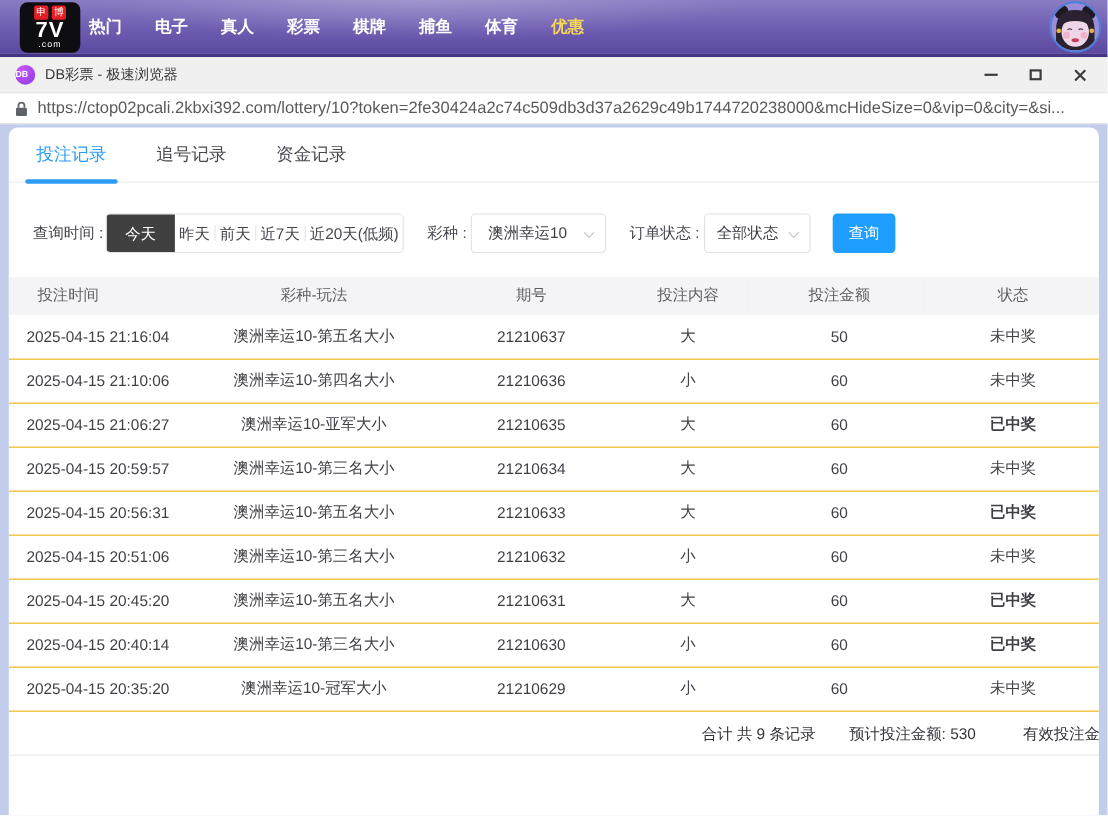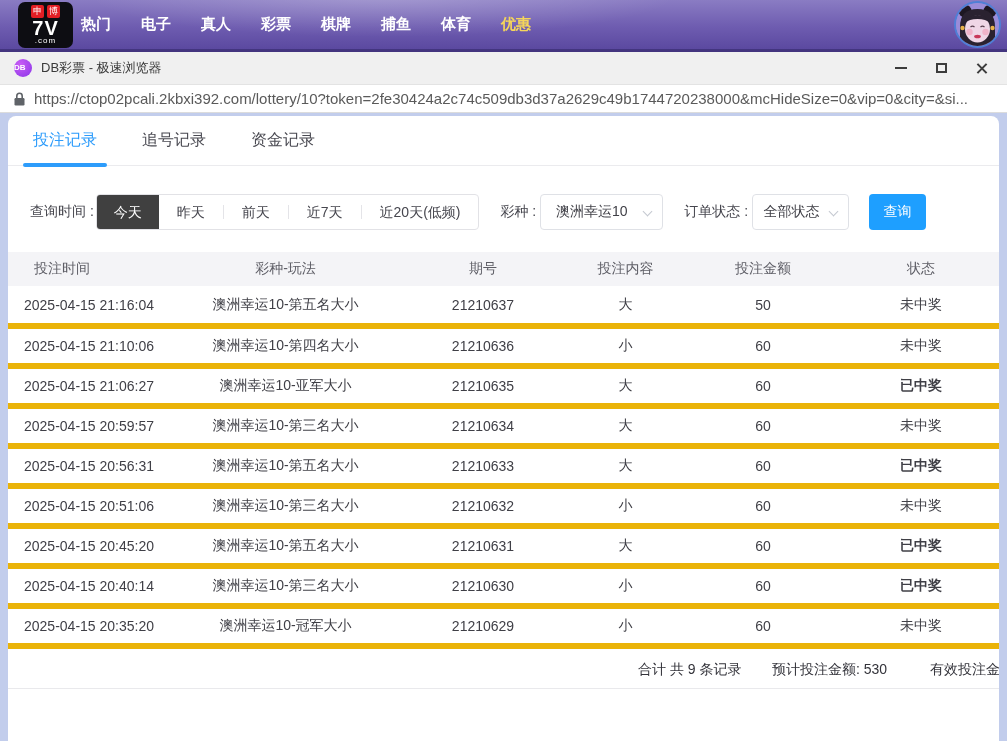--- a/index.html
+++ b/index.html
@@ -90,21 +90,21 @@
     bottom:-2px; width:84px; height:4px; border-radius:3px; background:#2d9cfb;
   }
 
   
   .filters { display:flex; align-items:center; margin-top:28px; padding-left:22px; height:36px; }
   .flabel { font-size:14px; color:#46464e; white-space:nowrap; }
   .btn-group {
     display:flex; align-items:center; height:36px; border:1px solid #e2e2e6;
     border-radius:4px; overflow:hidden; margin-left:2px;
   }
-  .tg-item { font-size:14px; color:#46464e; padding:0 18px; line-height:34px; cursor:pointer; white-space:nowrap; }
+  .tg-item { font-size:14px; color:#46464e; padding:0 4px; line-height:34px; cursor:pointer; white-space:nowrap; }
   .tg-item.active { background:#404040; color:#fff; line-height:36px; padding:0 17px; }
   .tg-sep { width:1px; height:14px; background:#e4e4e8; }
   .select {
     position:relative; height:36px; border:1px solid #dfe1e6; border-radius:4px;
     display:flex; align-items:center; justify-content:center; cursor:pointer;
     font-size:14px; color:#3f3f46; margin-left:4px;
   }
   .select.lottery { width:123px; padding-right:20px; }
   .select.status  { width:97px;  padding-right:18px; }
   .chev {
@@ -118,21 +118,21 @@
     font-size:14px; border:none; border-radius:4px; cursor:pointer;
     font-family:inherit;
   }
 
   
   table.records { width:100%; border-collapse:collapse; margin-top:22px; table-layout:fixed; }
   table.records thead tr { background:#f4f4f7; height:34px; }
   table.records th { font-weight:normal; font-size:14px; color:#5e5e66; text-align:center; }
   table.records th.left, table.records td.left { text-align:left; padding-left:16px; }
   table.records th.left { padding-left:26px; }
-  table.records tbody tr { height:40px; border-bottom:6px solid #eab308;padding-left:48px; }
+  table.records tbody tr { height:40px; border-bottom:1px solid #eab308;padding-left:48px; }
   table.records td { font-size:14px; color:#3f3f46; text-align:center; white-space:nowrap; }
   td.status-won { color:#f4483b;font-weight:bold; }
 
   
   .summary { position:relative; height:40px; border-bottom:1px solid #e9e9ec; font-size:14px; color:#33333a; }
   .summary span { position:absolute; top:12px; white-space:nowrap; }
   .summary .s1 { left:630px; }
   .summary .s2 { left:764px; }
   .summary .s3 { left:922px; }
 </style>

